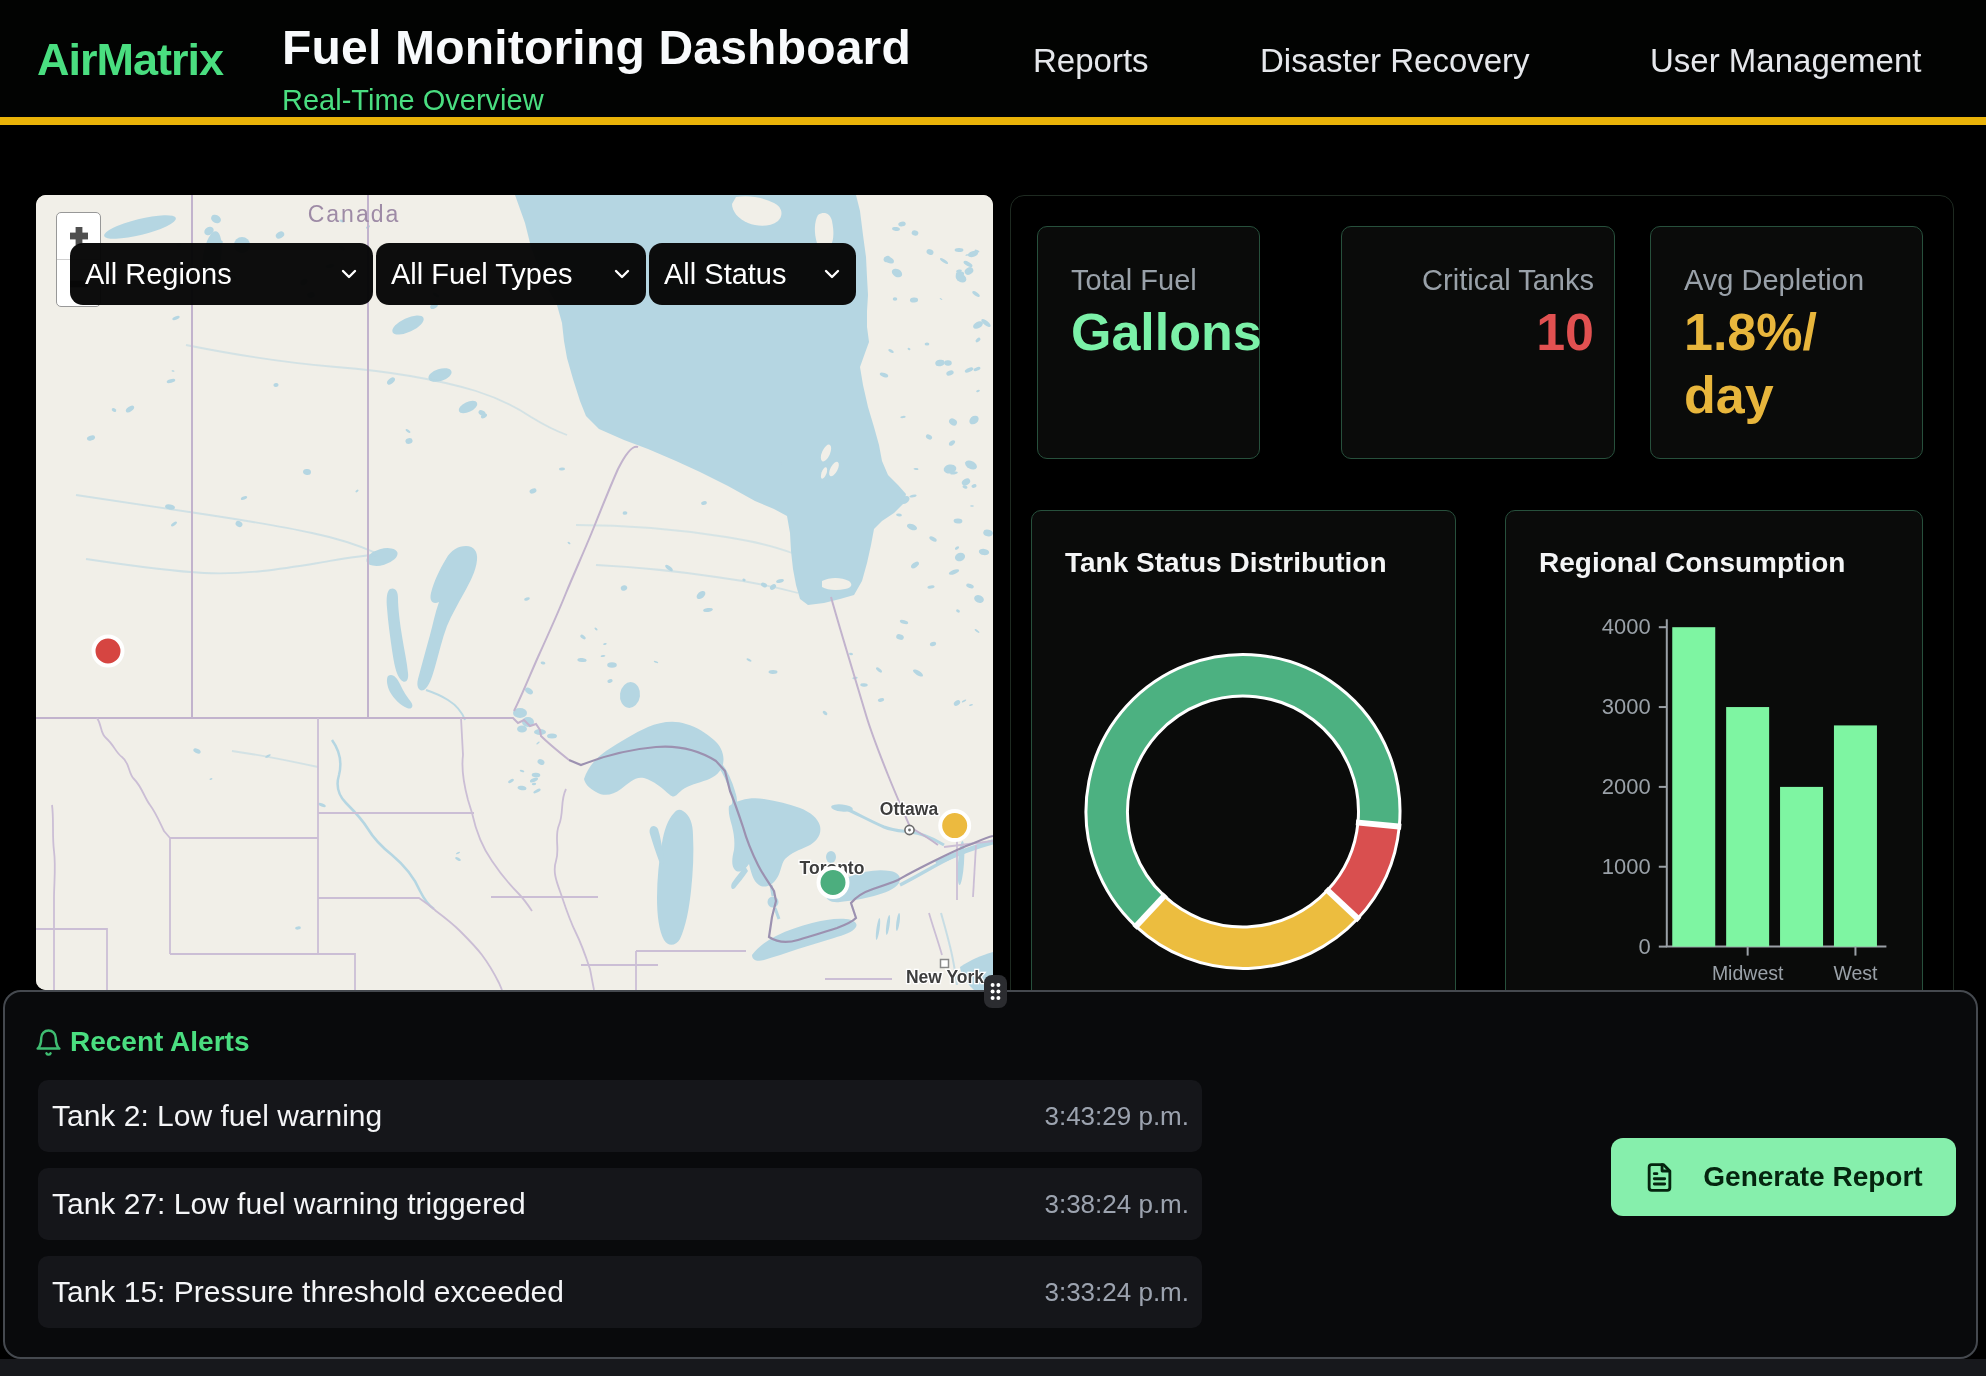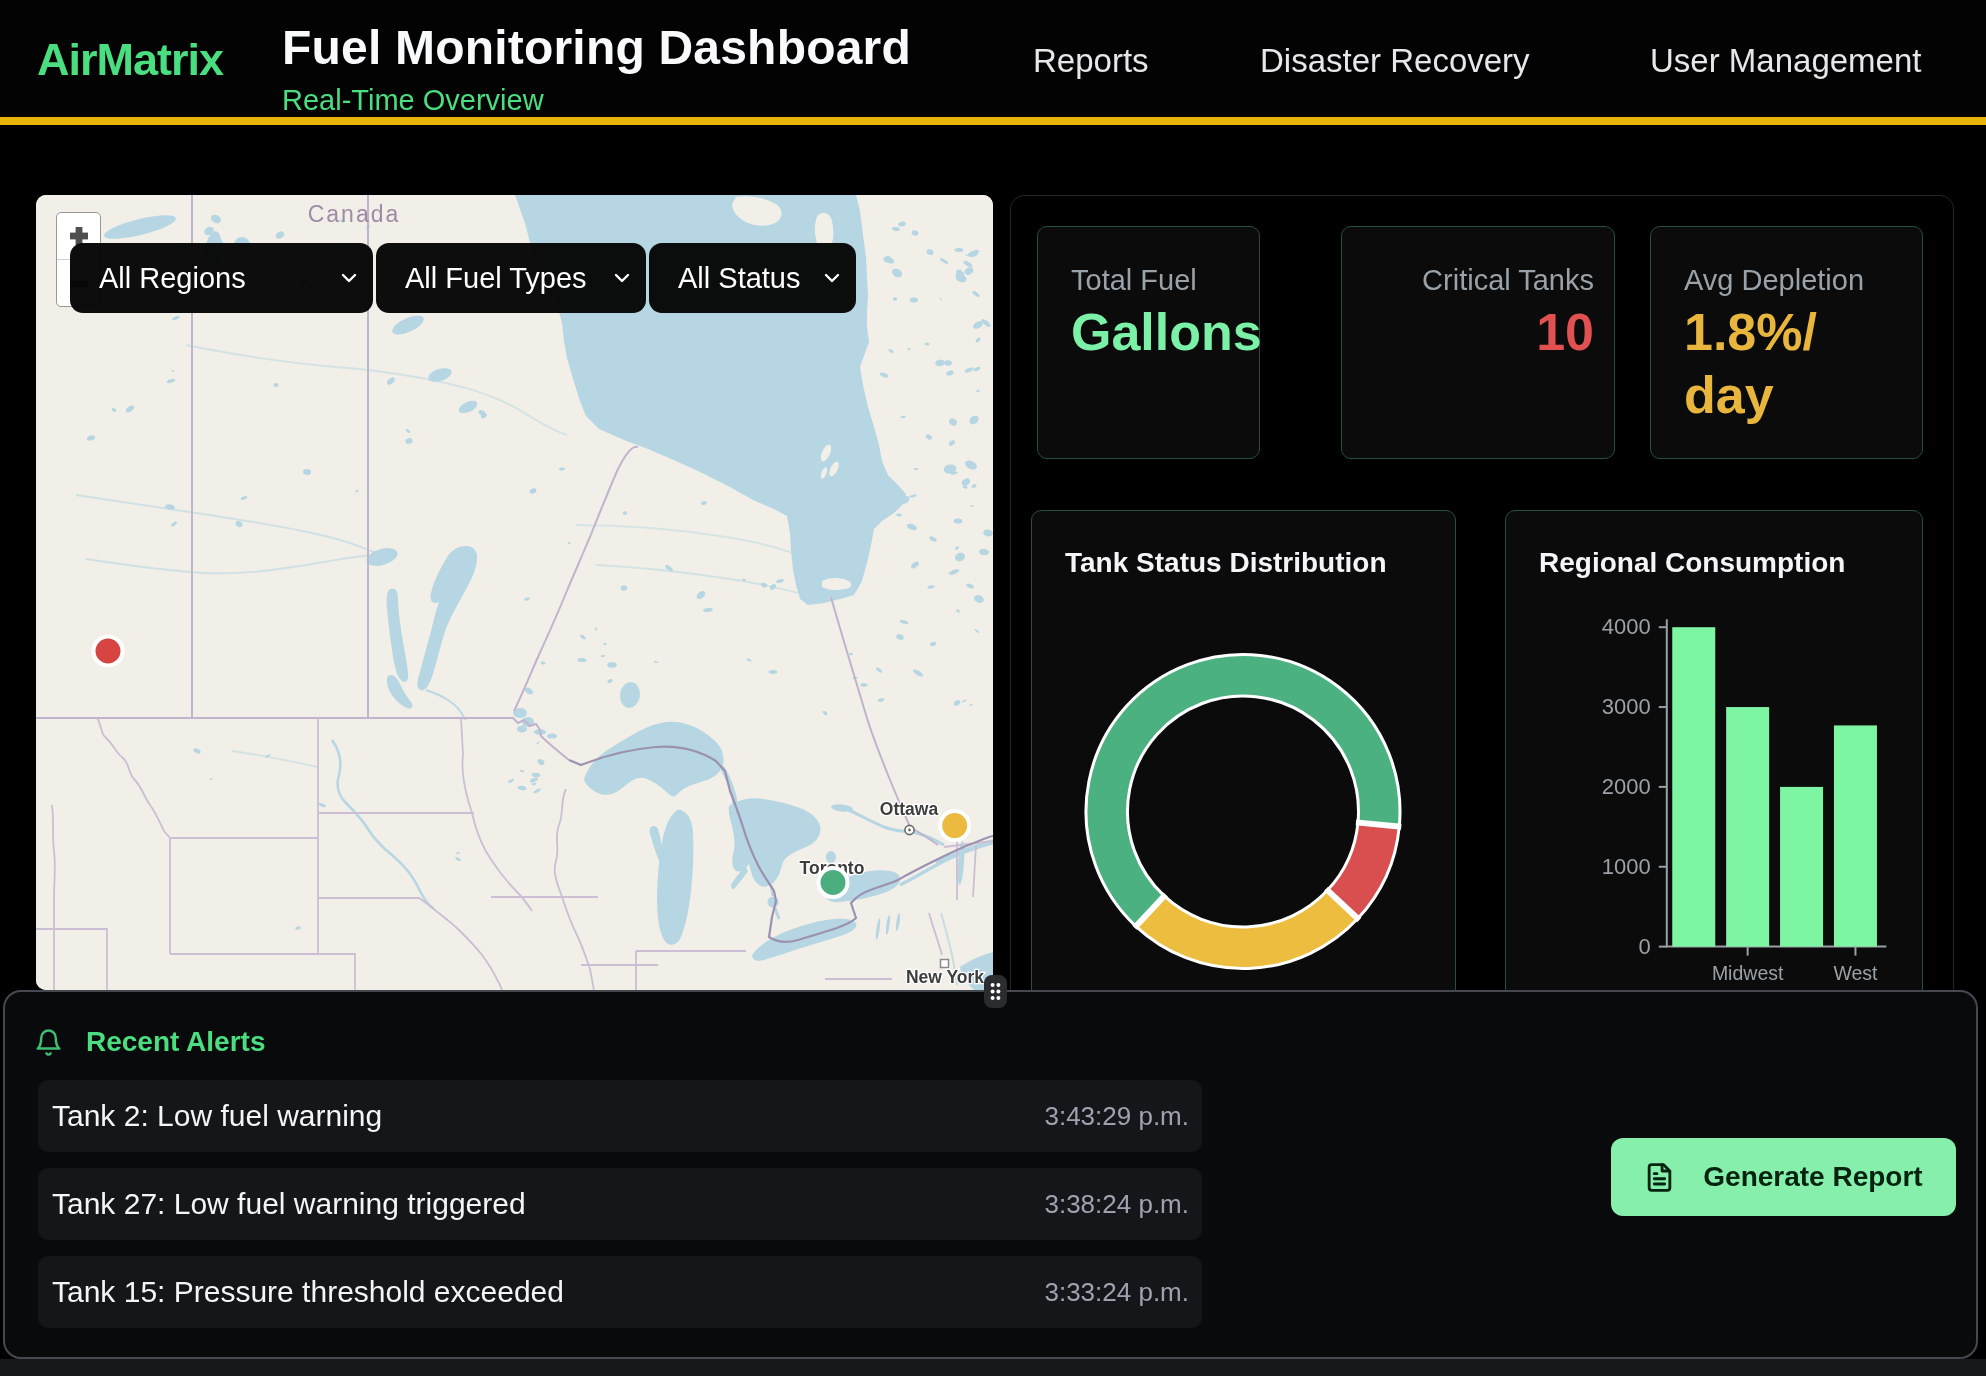--- a/index.html
+++ b/index.html
@@ -20,22 +20,22 @@
   #nav-users { left: 1650px; }
 
   
   #map-card { position: absolute; left: 36px; top: 195px; width: 957px; height: 795px;
     border-radius: 10px; overflow: hidden; background: #f1efe8; z-index: 2; }
   #zoom-ctl { position: absolute; left: 20px; top: 17px; width: 45px; height: 95px;
     background: #fff; border: 1.5px solid #989898; border-radius: 5px; z-index: 4; }
   .zoom-btn { width: 100%; height: 47px; display: flex; align-items: center; justify-content: center; cursor: pointer; }
   #zoom-in { border-bottom: 1px solid #cfcfcf; }
   #filters { position: absolute; left: 34px; top: 48px; display: flex; gap: 3px; z-index: 5; }
-  .filter-select { height: 70px; background: rgba(5,5,5,0.97); border-radius: 13px; color: #fff;
-    font-size: 29px; font-weight: 500; display: flex; align-items: center; padding-left: 29px;
+  .filter-select { height: 62px; background: rgba(5,5,5,0.97); border-radius: 13px; color: #fff;
+    font-size: 29px; font-weight: 500; display: flex; align-items: center; padding-left: 15px;
     position: relative; cursor: pointer; font-family: "Liberation Sans", sans-serif; }
   .filter-select .chev { position: absolute; right: 12px; top: 50%; transform: translateY(-50%); }
   #filter-region { width: 303px; }
   #filter-fuel { width: 270px; }
   #filter-status { width: 207px; }
 
   
   #right-wrap { position: absolute; left: 1010px; top: 195px; width: 944px; height: 860px;
     border: 1px solid #1e2a21; border-radius: 14px; z-index: 1; }
   .stat-card { position: absolute; top: 30px; height: 233px; background: #0a0b0a;
@@ -48,21 +48,21 @@
   .chart-card { position: absolute; top: 314px; height: 560px; background: #0a0b0a;
     border: 1px solid #27503c; border-radius: 10px; }
   #chart-0 { left: 20px; width: 425px; }
   #chart-1 { left: 494px; width: 418px; }
   .chart-title { position: absolute; left: 33px; top: 36px; font-size: 28px; font-weight: 700; color: #f4f5f6; }
   .chart-svg { position: absolute; left: 0; top: 0; }
 
   
   #alerts-panel { position: absolute; left: 3px; top: 990px; width: 1975px; height: 369px;
     background: #090a0c; border: 2px solid #45494f; border-radius: 18px; z-index: 10; }
-  #alerts-head { position: absolute; left: 29px; top: 34px; display: flex; align-items: center; gap: 23px; }
+  #alerts-head { position: absolute; left: 29px; top: 34px; display: flex; align-items: center; gap: 7px; }
   #alerts-title { font-size: 28px; font-weight: 700; color: #4ade80; }
   #alert-list { position: absolute; left: 33px; top: 88px; width: 1164px; }
   .alert-row { height: 72px; background: #15161a; border-radius: 10px; margin-bottom: 16px;
     display: flex; align-items: center; justify-content: space-between; padding: 0 13px 0 14px; }
   .alert-text { font-size: 30px; font-weight: 500; color: #f4f5f7; }
   .alert-time { font-size: 26px; font-weight: 400; color: #9ca3af; }
   .panel-btn { position: absolute; top: 146px; height: 78px; border: none; border-radius: 12px;
     display: flex; align-items: center; justify-content: center; gap: 28px;
     font-family: "Liberation Sans", sans-serif; font-size: 28px; font-weight: 700; cursor: pointer; }
   #btn-ack { left: 1233px; width: 354px; background: #2d5a3d; color: #fff; }

